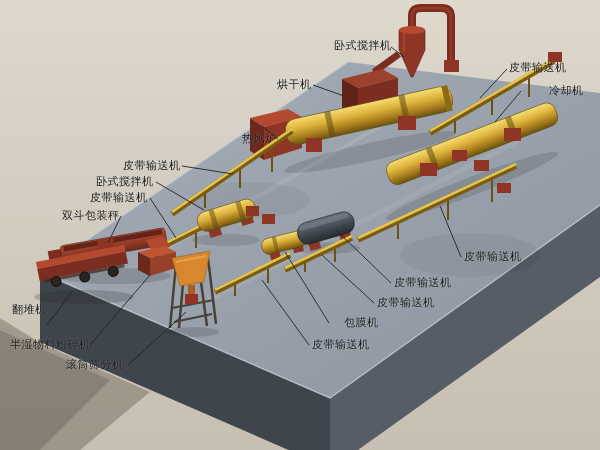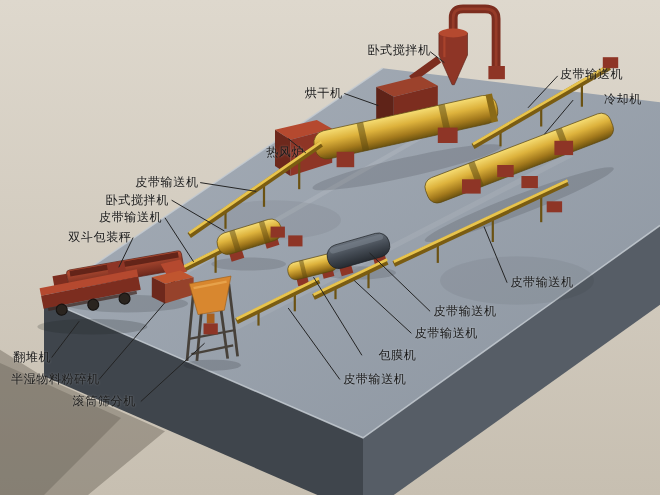--- a/index.html
+++ b/index.html
@@ -248,21 +248,21 @@
 
 <div class="label" style="left:334px;top:40px">卧式搅拌机</div>
 <div class="label" style="left:277px;top:79px">烘干机</div>
 <div class="label" style="left:509px;top:62px">皮带输送机</div>
 <div class="label" style="left:549px;top:85px">冷却机</div>
 <div class="label" style="left:242px;top:133px">热风炉</div>
 <div class="label" style="left:123px;top:160px">皮带输送机</div>
 <div class="label" style="left:96px;top:176px">卧式搅拌机</div>
 <div class="label" style="left:90px;top:192px">皮带输送机</div>
 <div class="label" style="left:62px;top:210px">双斗包装秤</div>
-<div class="label" style="left:12px;top:319px">翻堆机</div>
+<div class="label" style="left:12px;top:304px">翻堆机</div>
 <div class="label" style="left:10px;top:339px">半湿物料粉碎机</div>
 <div class="label" style="left:66px;top:359px">滚筒筛分机</div>
 <div class="label" style="left:464px;top:251px">皮带输送机</div>
 <div class="label" style="left:394px;top:277px">皮带输送机</div>
 <div class="label" style="left:377px;top:297px">皮带输送机</div>
 <div class="label" style="left:344px;top:317px">包膜机</div>
 <div class="label" style="left:312px;top:339px">皮带输送机</div>
 
 </div>
 

